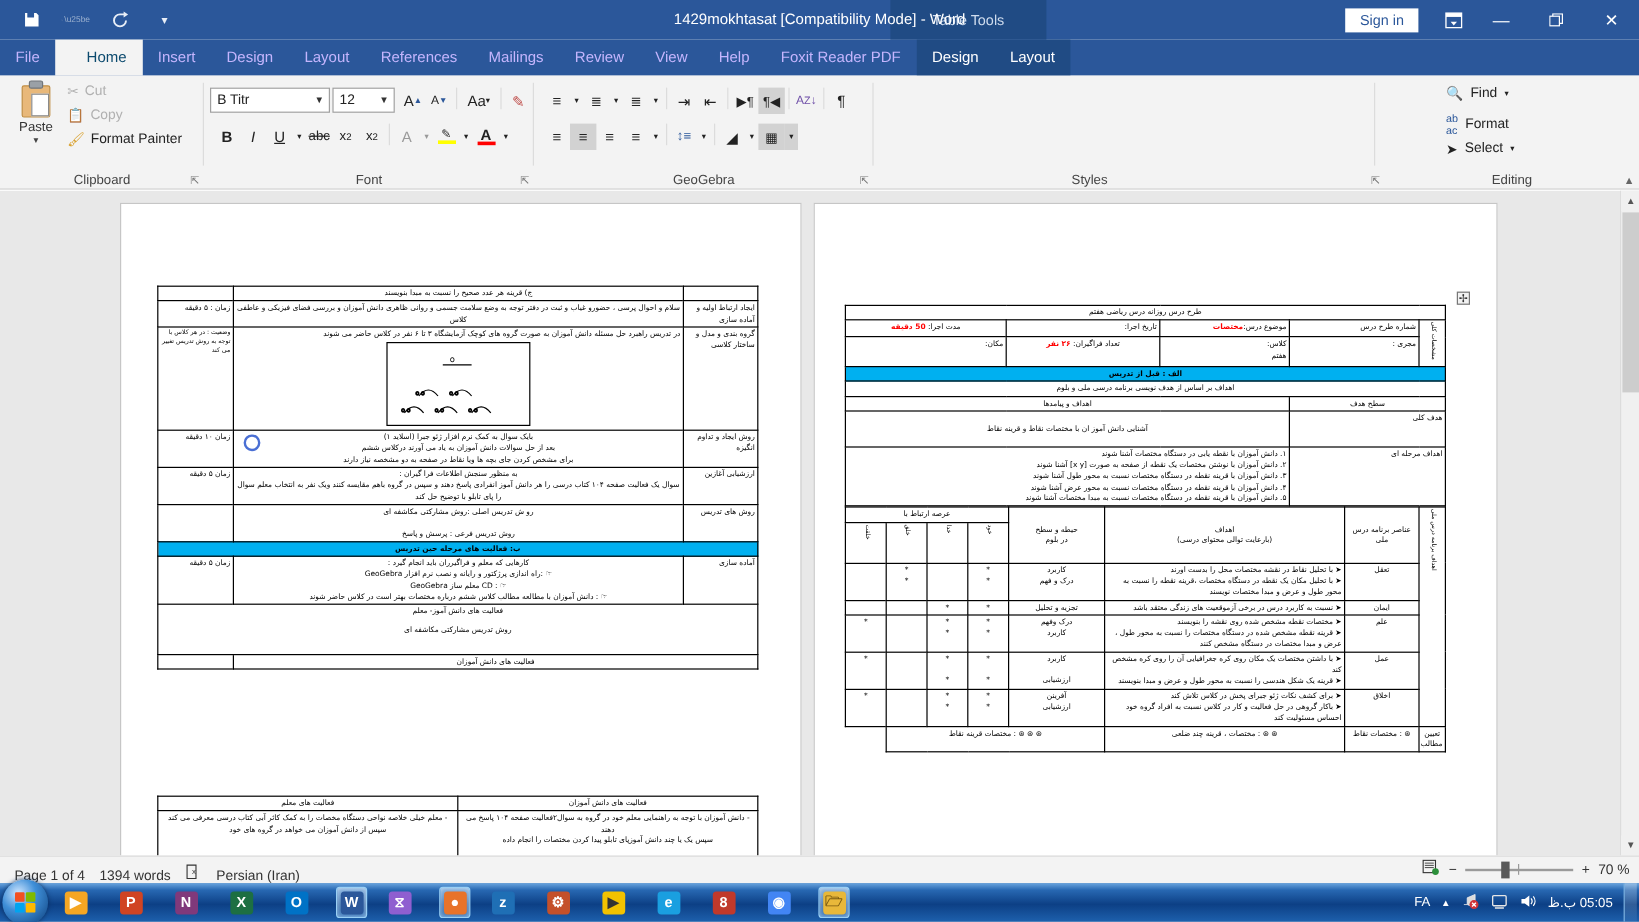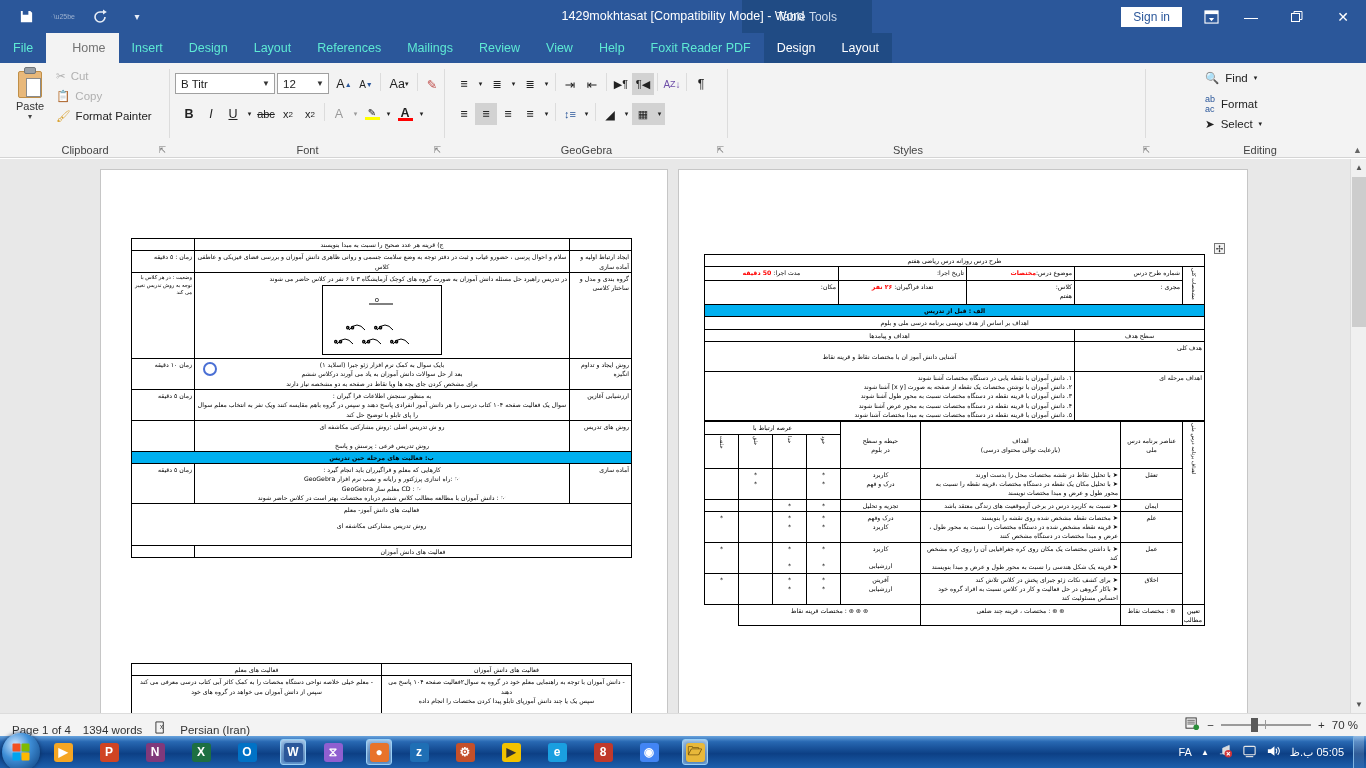--- a/index.html
+++ b/index.html
@@ -20,22 +20,22 @@
      text-align:center; font-size:12.5px; color:#fff; }
   .win-ctrls{ position:absolute; right:0; top:0; height:33px; display:flex; align-items:center;}
   .win-ctrls .wb{ width:46px;height:33px;display:flex;align-items:center;justify-content:center;
      color:#fff;font-size:14px;}
   .signin{ background:#fff; color:#2b579a; font-size:12px; padding:3px 12px; margin-right:12px;}
   .ribbon-display{ width:34px;height:33px;display:flex;align-items:center;justify-content:center;color:#fff;}
 
   
   .tabs{ position:absolute; left:0; top:33px; width:1366px; height:30px; background:#2b579a;
      display:flex; align-items:stretch; font-size:12.5px; }
-  .tab{ padding:0 13px; display:flex; align-items:center; color:#5eead4; white-space:nowrap;}
-  .tab.active{ background:#f3f3f3; color:#737373;padding-left:26px; }
+  .tab{ padding:0 13px; display:flex; align-items:center; color:#c4b5fd; white-space:nowrap;}
+  .tab.active{ background:#f3f3f3; color:#0c4a6e;padding-left:26px; }
   .tt-tabs{ display:flex; background:#204b84; }
   .tt-tabs .tab{ color:#ffffff; }
   .tellme{ display:flex; align-items:center; gap:6px; padding:0 10px; color:#fff; }
   .share{ position:absolute; right:10px; top:33px; height:30px; display:flex; align-items:center;
      gap:5px; color:#fff; font-size:12.5px;}
 
   
   .ribbon{ position:absolute; left:0; top:63px; width:1366px; height:95px; background:#f3f3f3;
      border-bottom:1px solid #d4d4d4; }
   .grp{ position:absolute; top:0; height:95px; }

